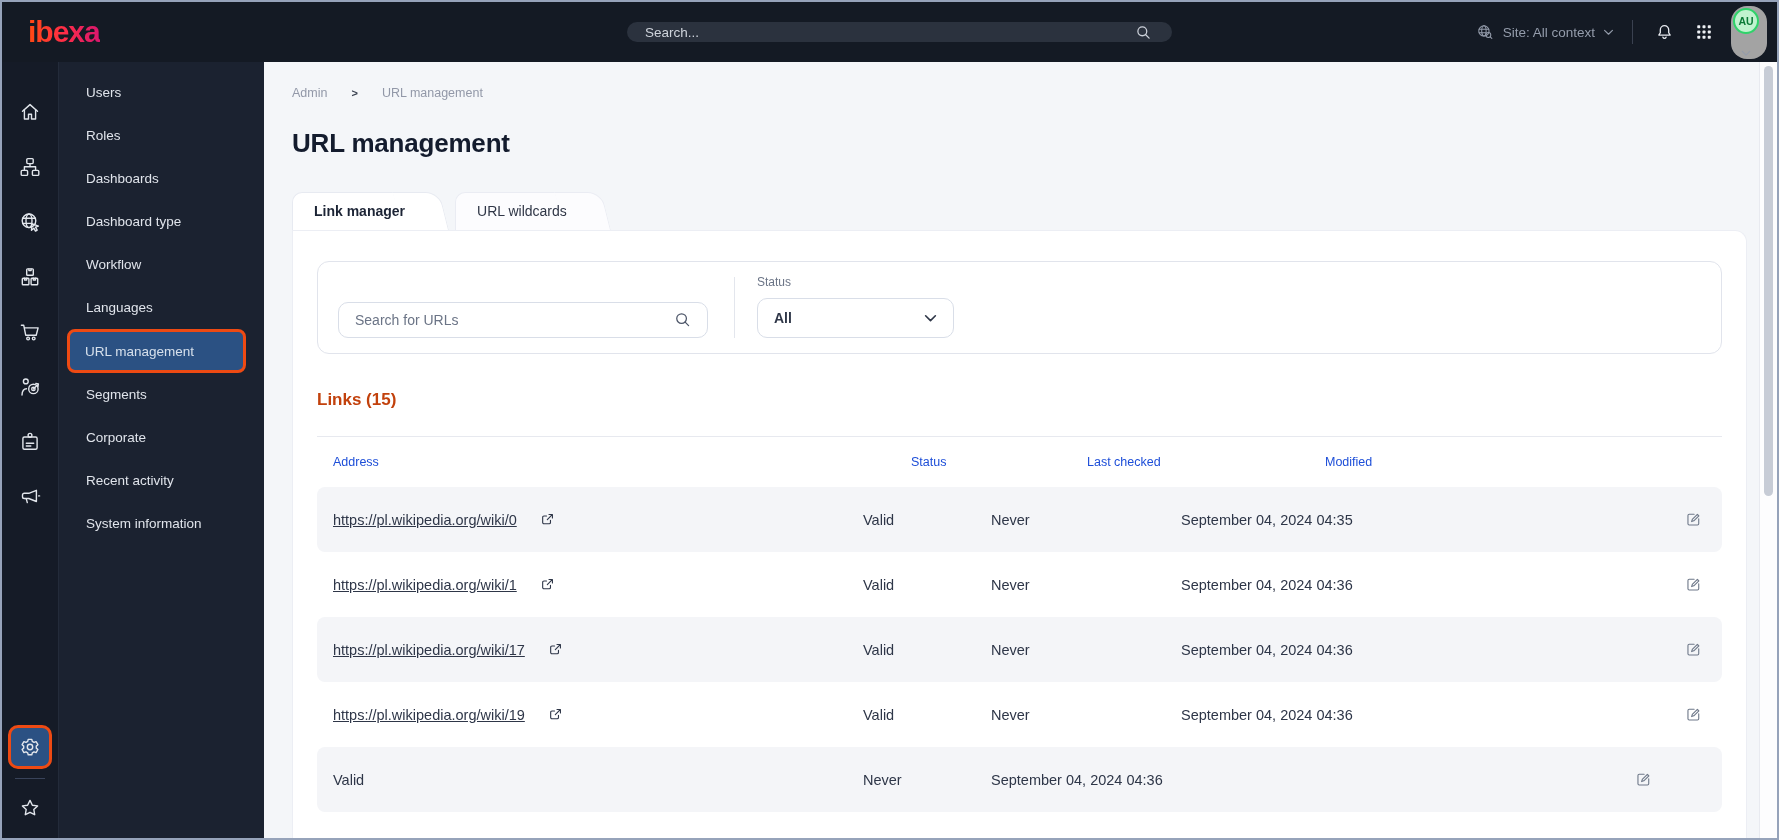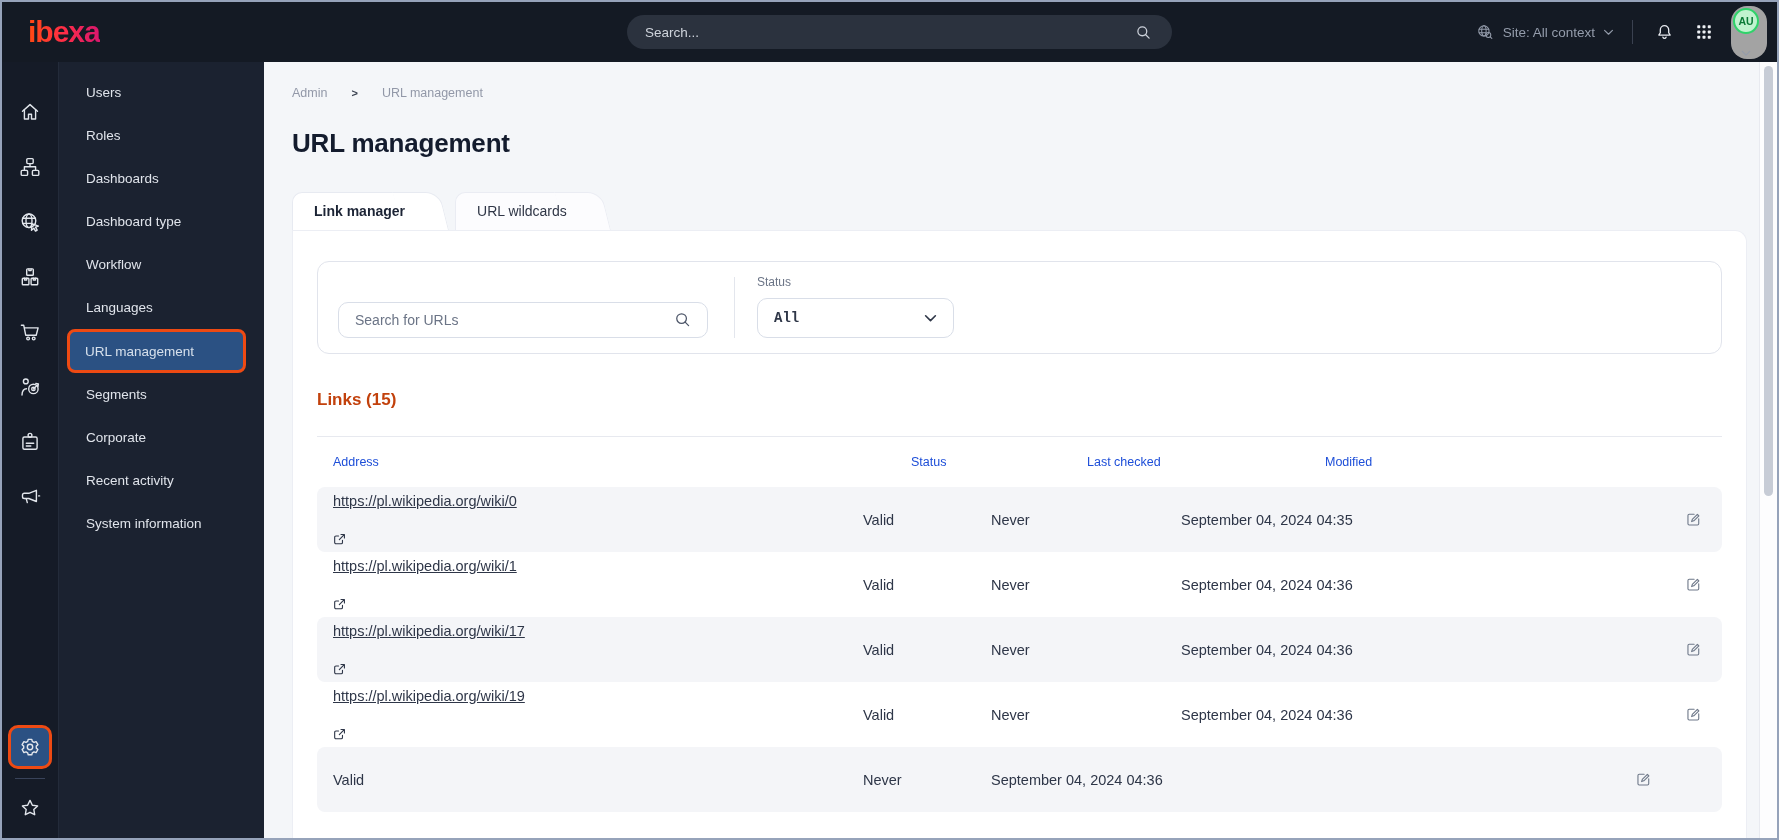--- a/index.html
+++ b/index.html
@@ -4,21 +4,21 @@
 <style>
   * { margin:0; padding:0; box-sizing:border-box; }
   body { font-family:"Liberation Sans", sans-serif; background:#dfe4ec; }
   .page { width:1779px; height:840px; border:2px solid #96a3ba; background:#f4f6f9; overflow:hidden; display:flex; flex-direction:column; }
 
   
   .topbar { height:60px; background:#141a24; display:flex; align-items:center; flex:0 0 auto; position:relative; }
   .logo { font-size:30px; font-weight:700; letter-spacing:-1px; margin-left:26px;
           background:linear-gradient(90deg,#ff4a12 0%,#ff2d47 50%,#d8176e 100%);
           -webkit-background-clip:text; background-clip:text; color:transparent; }
-  .topsearch { position:absolute; left:625px; width:545px; height:34px; background:#2b323e; border-radius:17px;
+  .topsearch { position:absolute; left:625px; width:545px; height:20px; background:#2b323e; border-radius:17px;
                display:flex; align-items:center; padding:0 16px 0 18px; }
   .topsearch input { flex:1; background:transparent; border:none; outline:none; color:#dde1e8; font-size:13.5px; font-family:inherit; }
   .topsearch input::placeholder { color:#cfd4dc; }
   .top-right { position:absolute; right:10px; display:flex; align-items:center; gap:14px; }
   .sitectx { display:flex; align-items:center; gap:8px; color:#949cab; font-size:13.5px; cursor:pointer; }
   .vdivider { width:1px; height:24px; background:#3a4150; margin:0 4px; }
   .iconbtn { display:flex; align-items:center; justify-content:center; width:26px; height:26px; cursor:pointer; }
   .avatar-pill { display:flex; align-items:center; gap:16px; background:#a3a3a3; border-radius:16px; padding:2px 8px 2px 2px; cursor:pointer;flex-direction:column; }
   .avatar { width:26px; height:26px; border-radius:50%; background:#c0f3cf; border:2px solid #2fd36a; color:#0b7a37;
             font-size:10.5px; font-weight:700; display:flex; align-items:center; justify-content:center; }
@@ -63,29 +63,29 @@
   
   .card { background:#fff; border:1px solid #eceef4; border-bottom:none; border-radius:0 12px 0 0; width:1455px; height:100%; padding:30px 24px 0 24px; }
   .filterbox { border:1px solid #e1e4ec; border-radius:12px; height:93px; display:flex; align-items:flex-end; padding:15px 20px; }
   .searchwrap { width:370px; height:36px; border:1px solid #d9dee8; border-radius:10px; display:flex; align-items:center; padding:0 14px 0 16px; }
   .searchwrap input { flex:1; border:none; outline:none; font-size:14px; color:#2f3748; font-family:inherit; }
   .searchwrap input::placeholder { color:#6b7486; }
   .filter-div { width:1px; align-self:stretch; background:#e3e6ed; margin:0 22px 0 26px; }
   .status-group { display:flex; flex-direction:column; }
   .status-label { font-size:12px; color:#6b7486; margin-bottom:9px; }
   .select { width:197px; height:40px; border:1px solid #d9dee8; border-radius:10px; display:flex; align-items:center;
-            justify-content:space-between; padding:0 16px; font-size:14px; font-weight:700; color:#2f3748; cursor:pointer;font-family:Liberation Mono, monospace; }
+            justify-content:space-between; padding:0 16px; font-size:14px; font-weight:700; color:#2f3748; cursor:pointer; }
 
   .links-heading { margin-top:36px; font-size:17px; font-weight:700; color:#c2410c; }
   .table-hr { height:1px; background:#e7e9ef; margin-top:26px; }
   .lrow { display:grid; grid-template-columns:530px 128px 190px 1fr 50px; align-items:center; padding:0 16px; }
   .lhead { height:50px; font-size:12.5px; color:#1d4ed8;gap:48px; }
   .lbody .lrow { height:65px; font-size:14.5px; color:#2e3648; border-radius:8px; }
   .lbody .lrow:nth-child(odd) { background:#f4f5f8; }
-  .url-link { color:#2e3648; text-decoration:underline; display:inline-flex; align-items:flex-start; gap:24px; cursor:pointer;flex-direction:column; }
+  .url-link { color:#2e3648; text-decoration:underline; display:inline-flex; align-items:center; gap:24px; cursor:pointer; }
   .url-link svg { width:13px; height:13px; fill:none; stroke:#2e3648; stroke-width:1.2; stroke-linecap:round; stroke-linejoin:round; }
   .edit-btn { justify-self:end; width:26px; height:26px; display:flex; align-items:center; justify-content:center; cursor:pointer; }
   .edit-btn svg { width:19px; height:19px; fill:none; stroke:#6e7889; stroke-width:1.4; stroke-linecap:round; stroke-linejoin:round; }
 
   
   .scrollbar { width:18px; background:#fdfdfe; border-left:1px solid #e8eaf0; flex:0 0 auto; }
   .scroll-thumb { width:9px; height:430px; background:#c7ccd6; border-radius:5px; margin:4px auto 0; }
 
   .ticon { fill:none; stroke:#e7eaef; stroke-width:1.5; stroke-linecap:round; stroke-linejoin:round; }
   .gicon { fill:none; stroke:#949cab; stroke-width:1.3; stroke-linecap:round; stroke-linejoin:round; }

